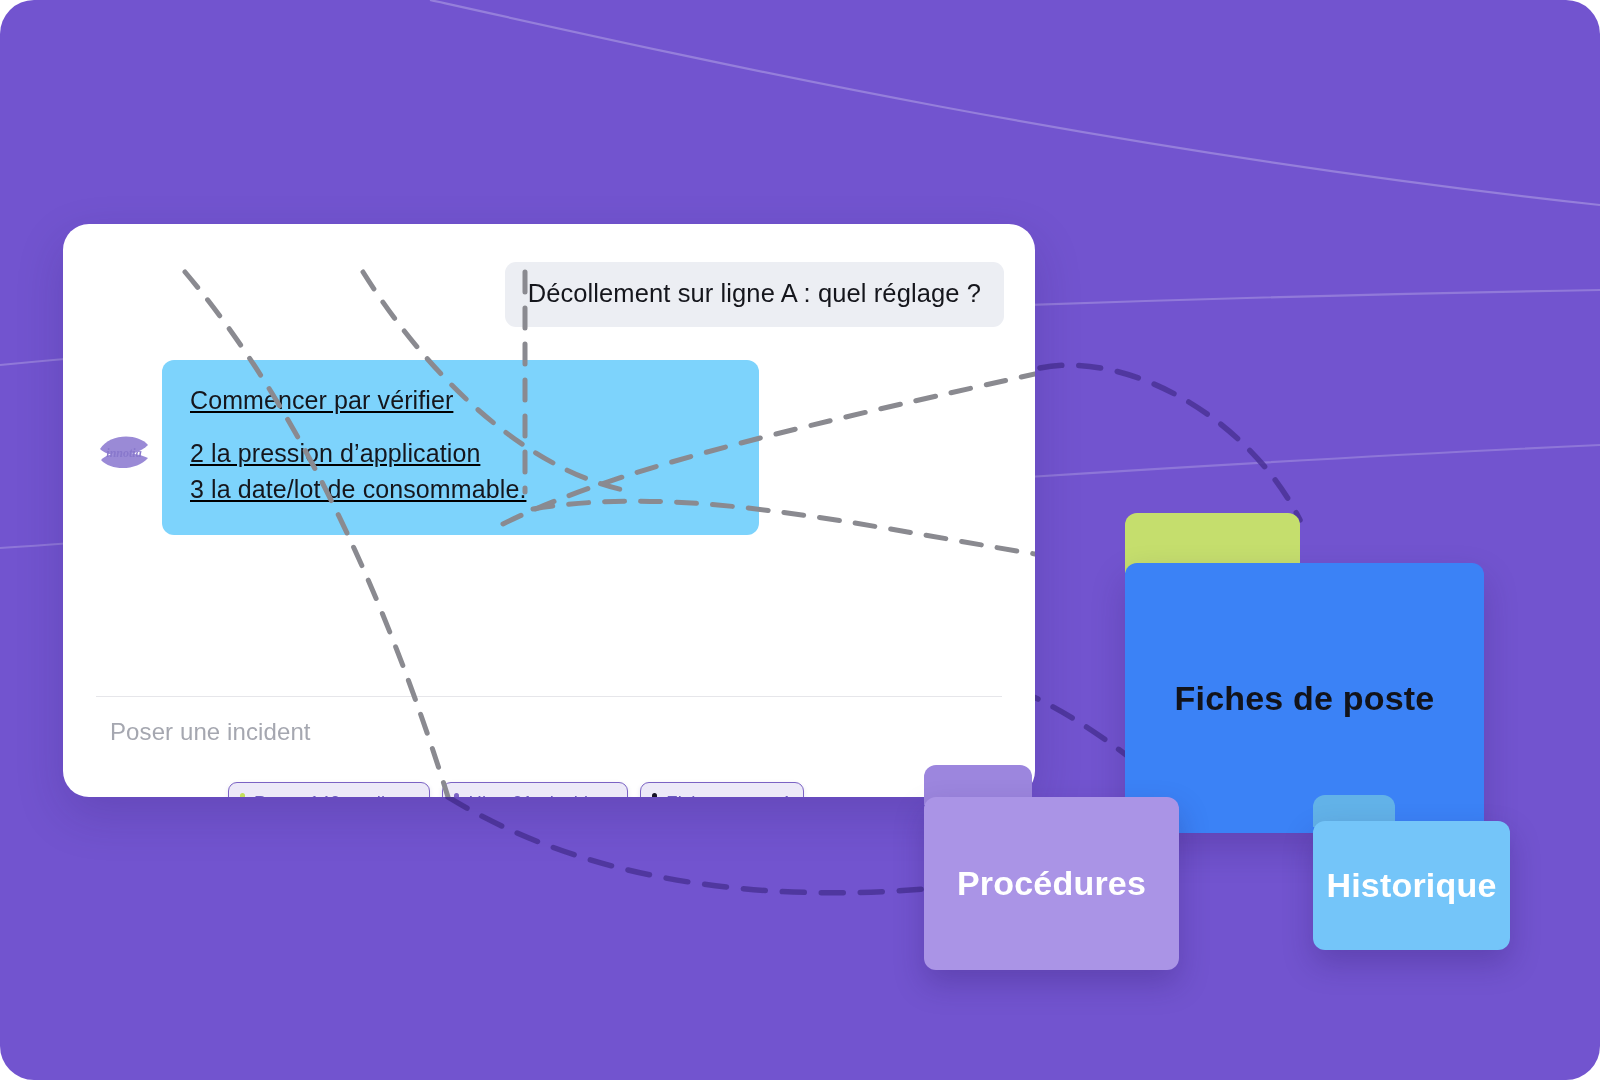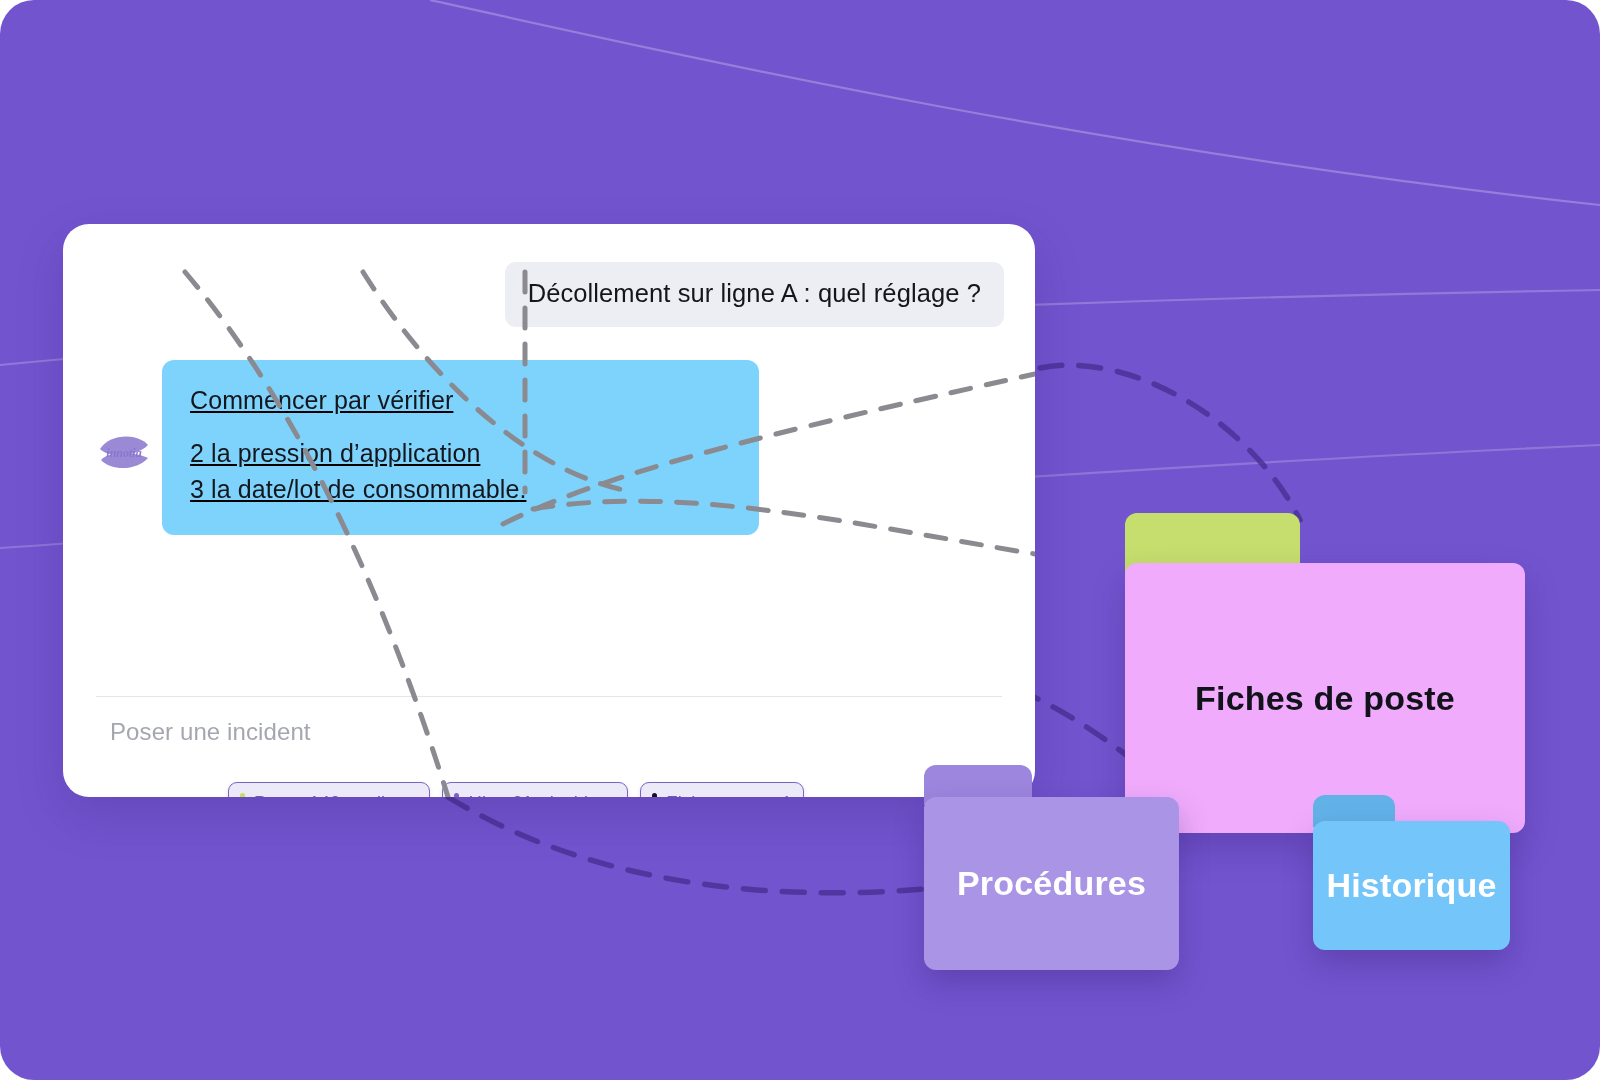--- a/index.html
+++ b/index.html
@@ -148,21 +148,21 @@
   .folder .label {
     font-size: 34px;
     font-weight: bold;
     letter-spacing: .2px;
     text-align: center;
   }
 
   
   #folder-fiches { left: 1125px; top: 513px; width: 395px; height: 320px; }
   #folder-fiches .tab  { width: 175px; background: #c5de6d; }
-  #folder-fiches .body { top: 50px; width: 400px; height: 270px; background: #f0abfc;
+  #folder-fiches .body { top: 50px; width: 359px; height: 270px; background: #3b82f6;
                          box-shadow: 0 16px 34px rgba(40,20,90,.22); }
   #folder-fiches .label { color: #12131a; }
 
   
   #folder-procedures { left: 924px; top: 765px; width: 255px; height: 205px; }
   #folder-procedures .tab  { width: 108px; height: 40px; background: #9c86de; }
   #folder-procedures .body { top: 32px; width: 255px; height: 173px; background: #aa94e6;
                              box-shadow: 0 14px 30px rgba(40,20,90,.25); }
   #folder-procedures .label { color: #ffffff; }
 

